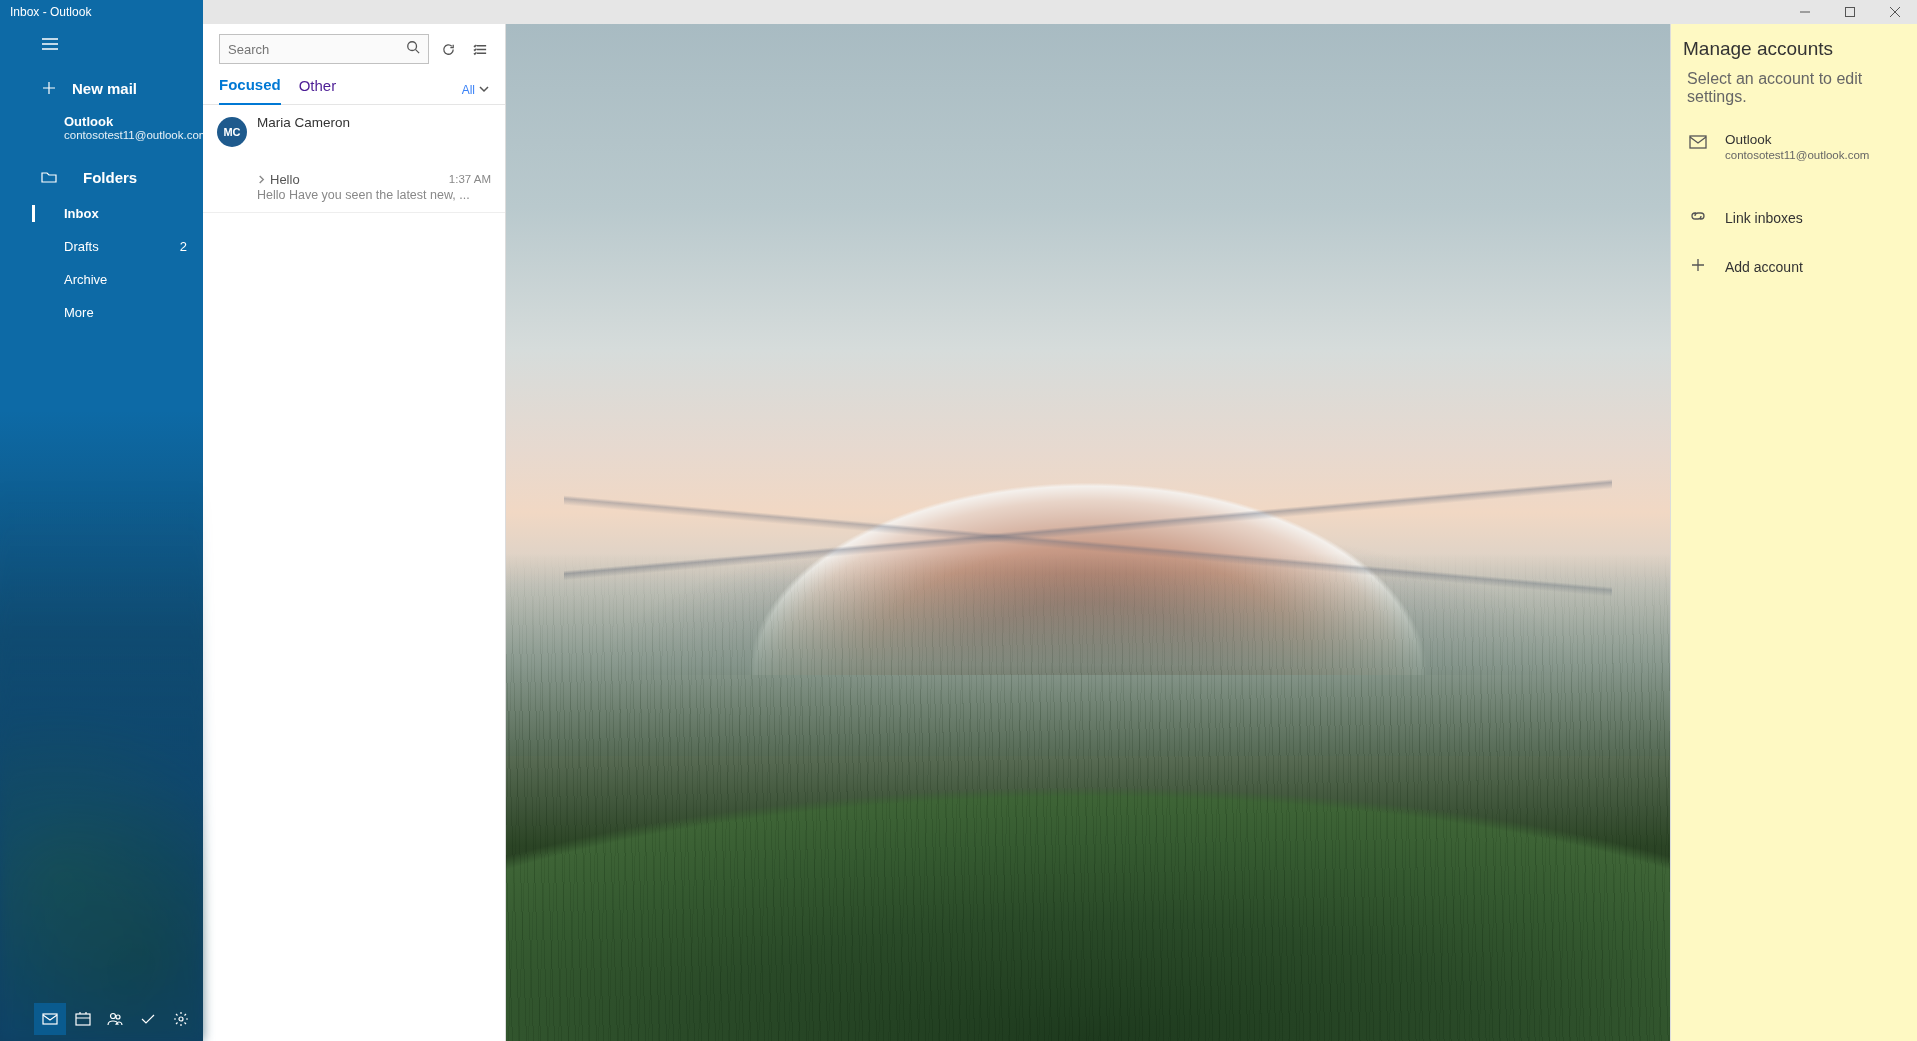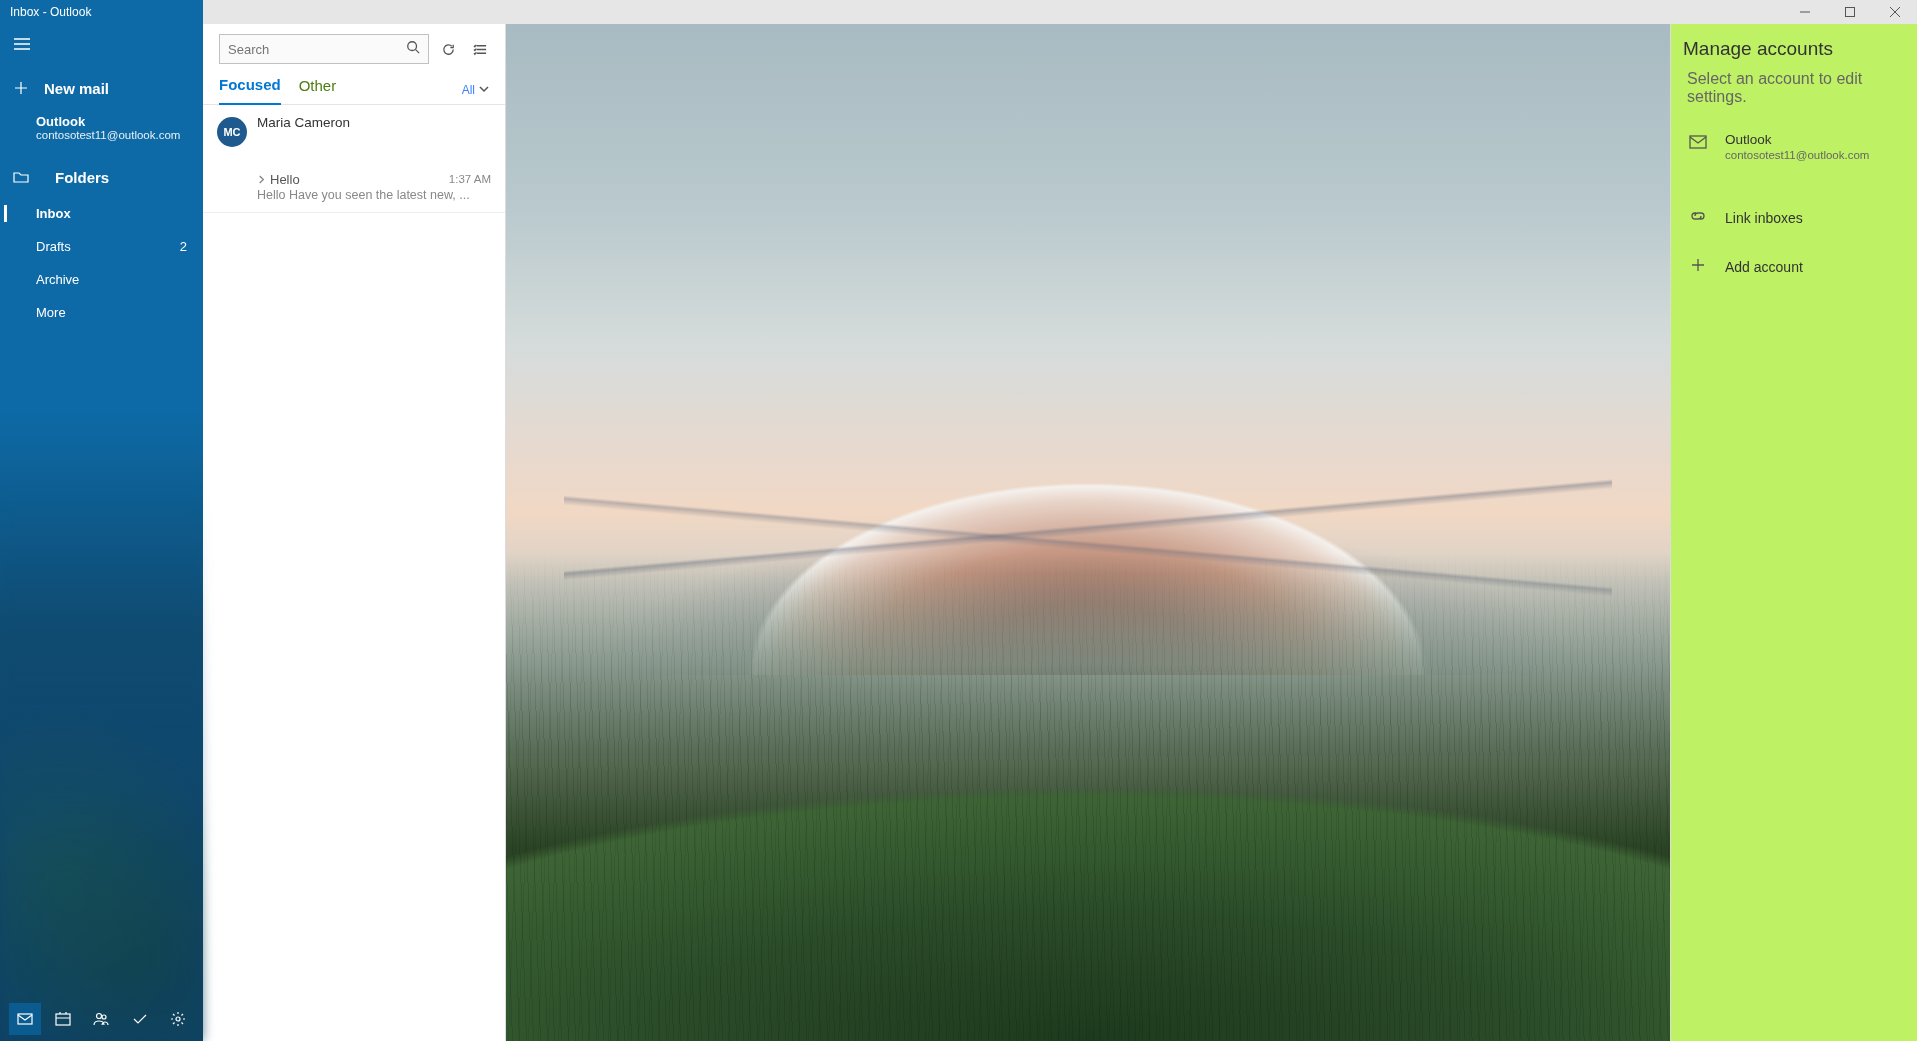--- a/index.html
+++ b/index.html
@@ -28,21 +28,21 @@
   }
   .sidebar::after{
     content:""; position:absolute; bottom:0; left:0; right:0; height:55%;
     background:
       radial-gradient(circle at 30% 70%, rgba(40,100,50,0.25), transparent 40%),
       radial-gradient(circle at 70% 85%, rgba(20,60,30,0.3), transparent 35%),
       linear-gradient(180deg, rgba(13,106,166,0) 0%, rgba(13,70,110,0.6) 100%);
     filter: blur(6px);
     z-index:0;
   }
-  .sidebar > * { position:relative; z-index:1; }
+  .sidebar > * { position:relative; z-index:1;margin-left:28px; }
   .hamburger { height:40px; display:flex; align-items:center; padding-left:14px; cursor:pointer;}
   .hamburger svg{width:16px;height:12px;stroke:#fff;stroke-width:1.3;}
 
   .side-row { display:flex; align-items:center; height:44px; padding-left:12px; gap:14px; cursor:pointer; font-size:16px; font-weight:600;}
   .side-row.header { font-size:15px; font-weight:600; height:40px;}
   .side-row .icon { width:18px; display:flex; justify-content:center; }
   .side-row .icon svg { width:16px; height:16px; stroke:#fff; fill:none; stroke-width:1.2;}
   .side-row.newmail { font-size:15px; font-weight:600; margin-top:2px;}
 
   .account-block { padding-left:36px; padding-top:4px; padding-bottom:8px; cursor:pointer;}
@@ -64,21 +64,21 @@
   .list-col { width:303px; border-right:1px solid #dcdcdc; display:flex; flex-direction:column; background:#fff;}
   .search-row{ display:flex; align-items:center; gap:6px; padding:10px 12px 8px 16px;}
   .search-box{ flex:1; height:30px; border:1px solid #c1c1c1; display:flex; align-items:center; padding:0 8px; background:#fafafa;}
   .search-box input{ flex:1; border:none; outline:none; background:transparent; font-size:13px; color:#666;}
   .search-box svg{width:14px;height:14px;stroke:#555;fill:none;stroke-width:1.5;}
   .tool-btn{ width:26px;height:26px; display:flex;align-items:center;justify-content:center; cursor:pointer;}
   .tool-btn svg{width:15px;height:15px; stroke:#555;fill:none;stroke-width:1.4;}
 
   .tabs-row{ display:flex; align-items:center; justify-content:space-between; padding:4px 16px 0 16px; border-bottom:1px solid #e5e5e5;}
   .tabs{ display:flex; gap:18px;align-items:center;}
-  .tab{ font-size:15px; color:#4d7c0f; padding-bottom:10px; cursor:pointer; font-weight:600;}
+  .tab{ font-size:15px; color:#4c1d95; padding-bottom:10px; cursor:pointer; font-weight:600;}
   .tab.active{ color:#0078d4; border-bottom:2px solid #0078d4; margin-bottom:-1px;}
   .tab:not(.active){ font-weight:400;}
   .filter-all{ display:flex; align-items:center; gap:4px; font-size:12px; color:#3b82f6; cursor:pointer;}
   .filter-all svg{width:10px;height:10px;stroke:#555;fill:none;stroke-width:1.5;}
 
   .mail-item{ display:flex; gap:10px; padding:10px 14px; border-bottom:1px solid #eee; cursor:pointer;}
   .avatar{ width:30px;height:30px; border-radius:50%; background:#1e5a8d; color:#fff; font-size:11px; font-weight:600; display:flex;align-items:center;justify-content:center; flex-shrink:0; margin-top:2px;}
   .mail-body{ flex:1; min-width:0;}
   .mail-from{ font-size:13.5px; color:#333;}
   .mail-line2{ display:flex; align-items:center; gap:4px;}
@@ -117,21 +117,21 @@
   }
   .forest::before{
     content:""; position:absolute; inset:0;
     background:
       repeating-linear-gradient(88deg, rgba(0,0,0,0) 0px, rgba(0,0,0,0) 6px, rgba(0,20,0,.12) 6px, rgba(0,20,0,.12) 7px),
       repeating-linear-gradient(92deg, rgba(0,0,0,0) 0px, rgba(0,0,0,0) 9px, rgba(0,20,0,.08) 9px, rgba(0,20,0,.08) 10px);
     mask: linear-gradient(180deg, transparent 0%, #000 35%);
   }
 
   
-  .right-panel{ width:247px; background:#bef264; border-left:1px solid #dcdcdc; display:flex; flex-direction:column; padding:0;}
+  .right-panel{ width:247px; background:#fef9c3; border-left:1px solid #dcdcdc; display:flex; flex-direction:column; padding:0;}
   .rp-title{ font-size:19px; color:#333; padding:14px 12px 10px 12px; font-weight:400;}
   .rp-sub{ font-size:16px; color:#666; padding:0 16px 16px 16px;}
   .rp-item{ display:flex; align-items:flex-start; gap:16px; padding:10px 16px 14px 18px; cursor:pointer;}
   .rp-item .ico{ width:20px; margin-top:2px;}
   .rp-item svg{ width:18px;height:16px; stroke:#555; fill:none; stroke-width:1.3;}
   .rp-item .texts .line1{ font-size:13.5px; color:#333;}
   .rp-item .texts .line2{ font-size:11.5px; color:#666; margin-top:2px;}
   .rp-action{ display:flex; align-items:center; gap:18px; padding:14px 16px 14px 18px; cursor:pointer; font-size:14px; color:#333;}
   .rp-action svg{ width:18px;height:18px; stroke:#555; fill:none; stroke-width:1.3;}
 </style>

